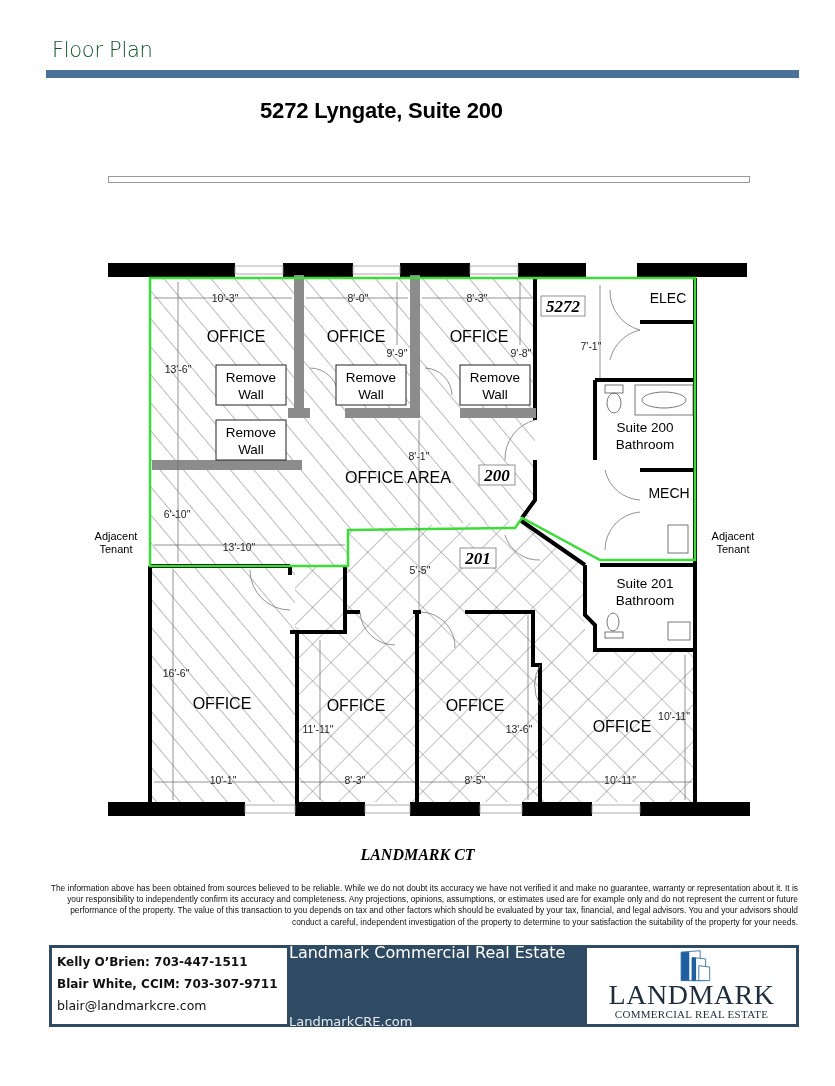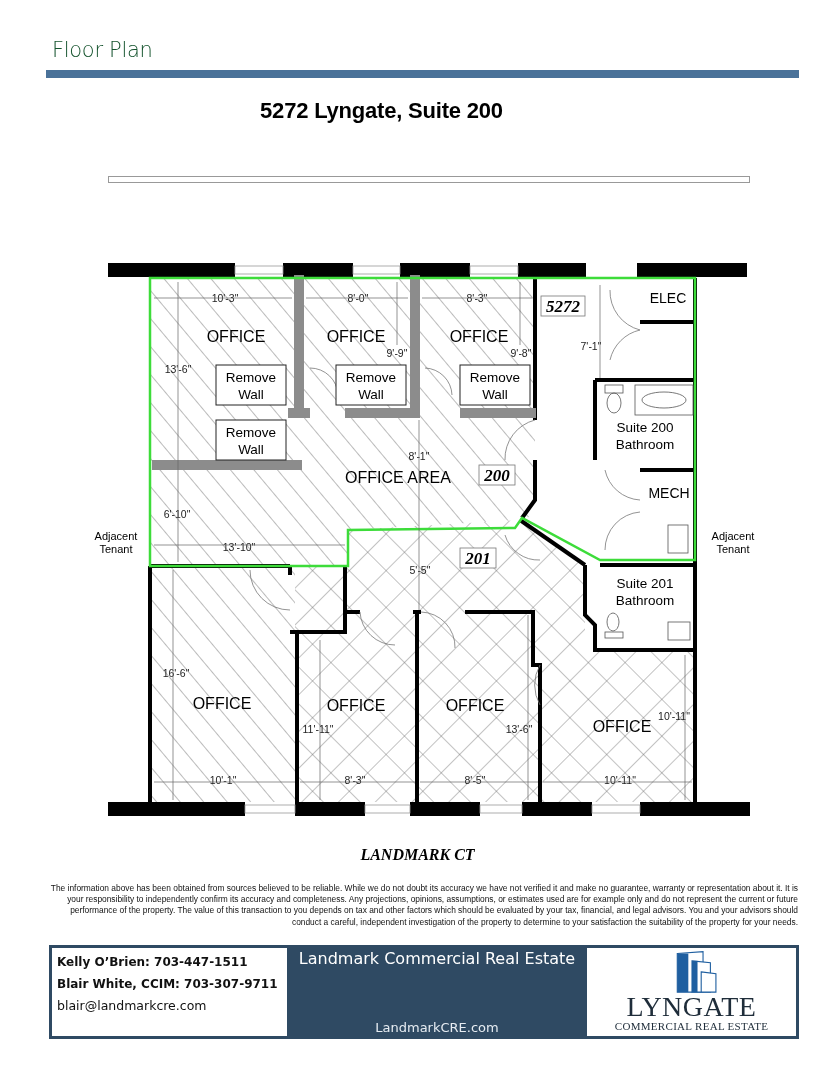--- a/index.html
+++ b/index.html
@@ -4,25 +4,25 @@
 <style>
   html, body { margin:0; padding:0; background:#ffffff; }
   body { width:835px; height:1086px; position:relative; overflow:hidden; font-family:"Liberation Sans", sans-serif; color:#000; }
   .page-heading { position:absolute; left:52px; top:38px; font-size:21px; color:#14532d; font-family:"DejaVu Sans", sans-serif; font-weight:300; letter-spacing:-0.3px; }
   .heading-rule { position:absolute; left:46px; top:70px; width:753px; height:8px; background:#4a7299; }
   .plan-title { position:absolute; left:0; top:98px; width:763px; text-align:center; font-size:22px; font-weight:bold; font-family:"Liberation Sans", sans-serif; letter-spacing:-0.2px; }
   .scale-bar { position:absolute; left:108px; top:176px; width:640px; height:5px; border:1px solid #999; background:#fff; }
   .plan-svg { position:absolute; left:0; top:250px; }
   .street-label { position:absolute; left:0; top:846px; width:835px; text-align:center; font-size:16px; font-weight:bold; font-style:italic; font-family:"Liberation Serif", serif; }
   .disclaimer { position:absolute; left:48px; top:883px; width:750px; text-align:right; font-size:8.4px; line-height:11.2px; color:#111; font-family:"Liberation Sans", sans-serif; }
-  .footer { position:absolute; left:49px; top:945px; width:750px; height:94px; border:3px solid #2f4a63; box-sizing:border-box; display:flex; background:#fff; }
+  .footer { position:absolute; left:49px; top:945px; width:750px; height:82px; border:3px solid #2f4a63; box-sizing:border-box; display:flex; background:#fff; }
   .footer-contacts { width:237px; padding:4px 5px; box-sizing:border-box; border-right:2px solid #2f4a63; font-family:"DejaVu Sans", sans-serif; }
   .footer-contacts div { font-size:12.5px; line-height:21.5px; color:#111; white-space:nowrap; }
   .footer-contacts .bold { font-weight:bold; font-size:12px; }
-  .footer-center { width:296px; background:#2f4a63; color:#fff; display:flex; flex-direction:column; align-items:center; justify-content:center; font-family:"DejaVu Sans", sans-serif; }
+  .footer-center { width:296px; background:#2f4a63; color:#fff; display:flex; flex-direction:column; justify-content:center; font-family:"DejaVu Sans", sans-serif; }
   .footer-center .company { font-size:16px; margin-bottom:8px; }
   .footer-center .website { font-size:13px; color:#e6ecf2;margin-top:44px; }
   .footer-logo { flex:1; display:flex; flex-direction:column; align-items:center; justify-content:flex-end; padding-bottom:4px; border-left:2px solid #2f4a63; }
   .logo-word { font-family:"Liberation Serif", serif; font-size:28px; line-height:26px; color:#1f2d3a; letter-spacing:0.5px; }
   .logo-sub { font-family:"Liberation Serif", serif; font-size:11px; color:#1f2d3a; letter-spacing:0.3px;text-align:right; }
   .svg-txt { font-family:"Liberation Sans", sans-serif; }
 </style>
 </head>
 <body>
 
@@ -241,16 +241,16 @@
     <div class="website">LandmarkCRE.com</div>
   </div>
   <div class="footer-logo">
     <svg width="60" height="50" viewBox="0 0 60 50">
       <polygon points="14,6 42,4 42,48 14,48" fill="#fff" stroke="#1f5fa0" stroke-width="1.2"></polygon>
       <rect x="14" y="6" width="12" height="42" fill="#1f5fa0"></rect>
       <polygon points="30,14 50,16 50,48 30,48" fill="#fff" stroke="#1f5fa0" stroke-width="1.2"></polygon>
       <rect x="30" y="14" width="6" height="34" fill="#1f5fa0"></rect>
       <polygon points="40,26 56,28 56,48 40,48" fill="#fff" stroke="#1f5fa0" stroke-width="1.2"></polygon>
     </svg>
-    <div class="logo-word">LYNGATE</div>
+    <div class="logo-word">LANDMARK</div>
     <div class="logo-sub">COMMERCIAL REAL ESTATE</div>
   </div>
 </div>
 
 </body></html>

